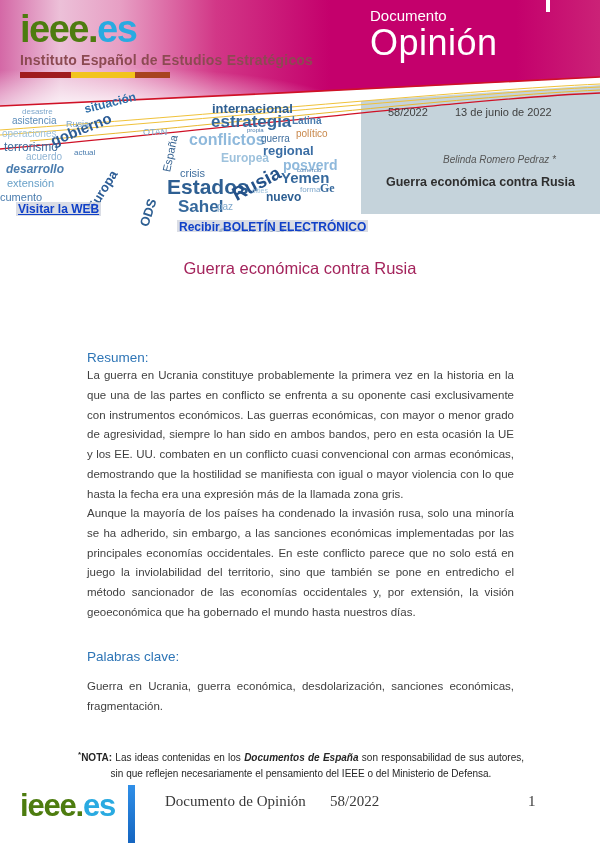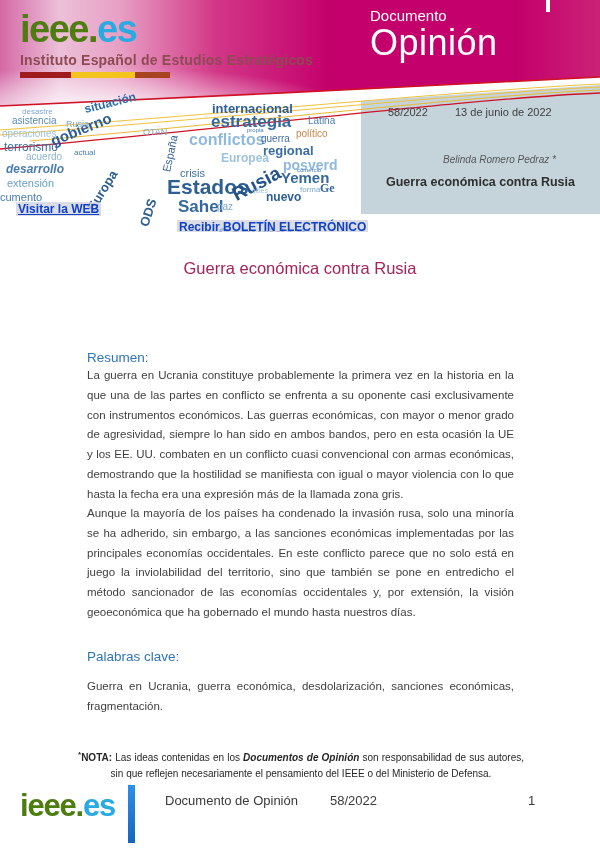--- a/index.html
+++ b/index.html
@@ -51,21 +51,21 @@
   .nota { position:absolute; left:78px; top:747px; width:446px; font-size:10px; line-height:15.5px;
     color:#262626; text-align:justify; text-align-last:center; }
   .nota sup { font-weight:bold; font-size:8px; }
   .nota .b { font-weight:bold; }
   .nota .bi { font-weight:bold; font-style:italic; }
   
   .footer { position:absolute; left:0; top:780px; width:600px; height:69px; background:#fff; }
   .footer-logo { position:absolute; left:20px; top:8px; font-size:31px; font-weight:bold; letter-spacing:-1.2px; }
   .footer-bar { position:absolute; left:128px; top:5px; width:7px; height:58px;
     background:linear-gradient(to bottom,#2f8fe8,#1565c0); }
-  .footer-text { position:absolute; top:13px; font-size:13px; color:#3a3a3a; }
+  .footer-text { position:absolute; top:13px; font-size:15px; color:#3a3a3a;font-family:Liberation Serif, serif; }
   .f-doctype { left:165px; } .f-num { left:330px; } .f-page { left:528px; }
 </style>
 </head>
 <body>
 
 <div class="banner">
   <svg width="600" height="232" viewBox="0 0 600 232">
     <defs>
       <linearGradient id="gmag" x1="0" y1="0" x2="1" y2="0">
         <stop offset="0" stop-color="#d468a6"></stop>
@@ -115,21 +115,21 @@
       <span class="wc-word" style="left: 7px; top: 178px; font-size: 11px; color: rgb(104, 160, 200); font-weight: normal;">extensión</span>
       <span class="wc-word" style="left: 0px; top: 192px; font-size: 11px; color: rgb(74, 124, 174); font-weight: normal;">cumento</span>
       <span class="wc-word" style="left: 54px; top: 133px; font-size: 15px; color: rgb(45, 93, 150); font-weight: bold; transform: rotate(-22deg);">gobierno</span>
       <span class="wc-word" style="left: 66px; top: 120px; font-size: 9px; color: rgb(127, 168, 204); font-weight: normal;">Rusia</span>
       <span class="wc-word" style="left: 74px; top: 149px; font-size: 8px; color: rgb(74, 124, 174); font-weight: normal;">actual</span>
       <span class="wc-word" style="left: 96px; top: 200px; font-size: 13px; color: rgb(45, 93, 150); font-weight: bold; transform: rotate(-58deg);">Europa</span>
       <span class="wc-word" style="left: 143px; top: 128px; font-size: 9px; color: rgb(127, 168, 204); font-weight: normal;">OTAN</span>
       <span class="wc-word" style="left: 172px; top: 162px; font-size: 11px; color: rgb(51, 96, 143); font-weight: normal; transform: rotate(-78deg);">España</span>
       <span class="wc-word" style="left: 212px; top: 102px; font-size: 13px; color: rgb(46, 95, 146); font-weight: bold;">internacional</span>
       <span class="wc-word" style="left: 211px; top: 113px; font-size: 17px; color: rgb(53, 104, 156); font-weight: bold;">estrategia</span>
-      <span class="wc-word" style="left: 292px; top: 116px; font-size: 10px; color: rgb(74, 124, 174); font-weight: normal; padding-left: 16px;">Latina</span>
+      <span class="wc-word" style="left: 292px; top: 116px; font-size: 10px; color: rgb(74, 124, 174); font-weight: bold;">Latina</span>
       <span class="wc-word" style="left: 189px; top: 132px; font-size: 16px; color: rgb(143, 185, 220); font-weight: bold;">conflictos</span>
       <span class="wc-word" style="left: 247px; top: 127px; font-size: 6px; color: rgb(74, 124, 174); font-weight: normal;">propia</span>
       <span class="wc-word" style="left: 261px; top: 134px; font-size: 10px; color: rgb(63, 110, 158); font-weight: normal;">guerra</span>
       <span class="wc-word" style="left: 296px; top: 129px; font-size: 10px; color: rgb(200, 135, 74); font-weight: normal;">político</span>
       <span class="wc-word" style="left: 263px; top: 144px; font-size: 13px; color: rgb(58, 109, 164); font-weight: bold;">regional</span>
       <span class="wc-word" style="left: 221px; top: 152px; font-size: 12px; color: rgb(158, 194, 221); font-weight: bold;">Europea</span>
       <span class="wc-word" style="left: 283px; top: 158px; font-size: 14px; color: rgb(143, 185, 220); font-weight: bold;">posverd</span>
       <span class="wc-word" style="left: 297px; top: 167px; font-size: 6px; color: rgb(74, 124, 174); font-weight: normal;">comercio</span>
       <span class="wc-word" style="left: 180px; top: 168px; font-size: 11px; color: rgb(63, 110, 158); font-weight: normal;">crisis</span>
       <span class="wc-word" style="left: 167px; top: 176px; font-size: 21px; color: rgb(46, 95, 146); font-weight: bold;">Estados</span>
@@ -156,21 +156,21 @@
 
 <div class="main-title">Guerra económica contra Rusia</div>
 
 <div class="section-heading h-resumen">Resumen:</div>
 <p class="body-par par-1">La guerra en Ucrania constituye probablemente la primera vez en la historia en la que una de las partes en conflicto se enfrenta a su oponente casi exclusivamente con instrumentos económicos. Las guerras económicas, con mayor o menor grado de agresividad, siempre lo han sido en ambos bandos, pero en esta ocasión la UE y los EE. UU. combaten en un conflicto cuasi convencional con armas económicas, demostrando que la hostilidad se manifiesta con igual o mayor violencia con lo que hasta la fecha era una expresión más de la llamada zona gris.</p>
 <p class="body-par par-2">Aunque la mayoría de los países ha condenado la invasión rusa, solo una minoría se ha adherido, sin embargo, a las sanciones económicas implementadas por las principales economías occidentales. En este conflicto parece que no solo está en juego la inviolabilidad del territorio, sino que también se pone en entredicho el método sancionador de las economías occidentales y, por extensión, la visión geoeconómica que ha gobernado el mundo hasta nuestros días.</p>
 
 <div class="section-heading h-keywords">Palabras clave:</div>
 <p class="body-par par-kw">Guerra en Ucrania, guerra económica, desdolarización, sanciones económicas, fragmentación.</p>
 
-<div class="nota"><sup>*</sup><span class="b">NOTA:</span><span> Las ideas contenidas en los </span><span class="bi">Documentos de Opinión</span><span> son responsabilidad de sus autores, sin que reflejen necesariamente el pensamiento del IEEE o del Ministerio de Defensa.</span></div>
+<div class="nota"><sup>*</sup><span class="b">NOTA:</span><span> Las ideas contenidas en los </span><span class="bi">Documentos de España</span><span> son responsabilidad de sus autores, sin que reflejen necesariamente el pensamiento del IEEE o del Ministerio de Defensa.</span></div>
 
 <div class="footer">
   <div class="footer-logo"><span class="logo-ieee">ieee.</span><span class="logo-es">es</span></div>
   <div class="footer-bar"></div>
   <div class="footer-text f-doctype">Documento de Opinión</div>
   <div class="footer-text f-num">58/2022</div>
   <div class="footer-text f-page">1</div>
 </div>
 
 </body></html>

